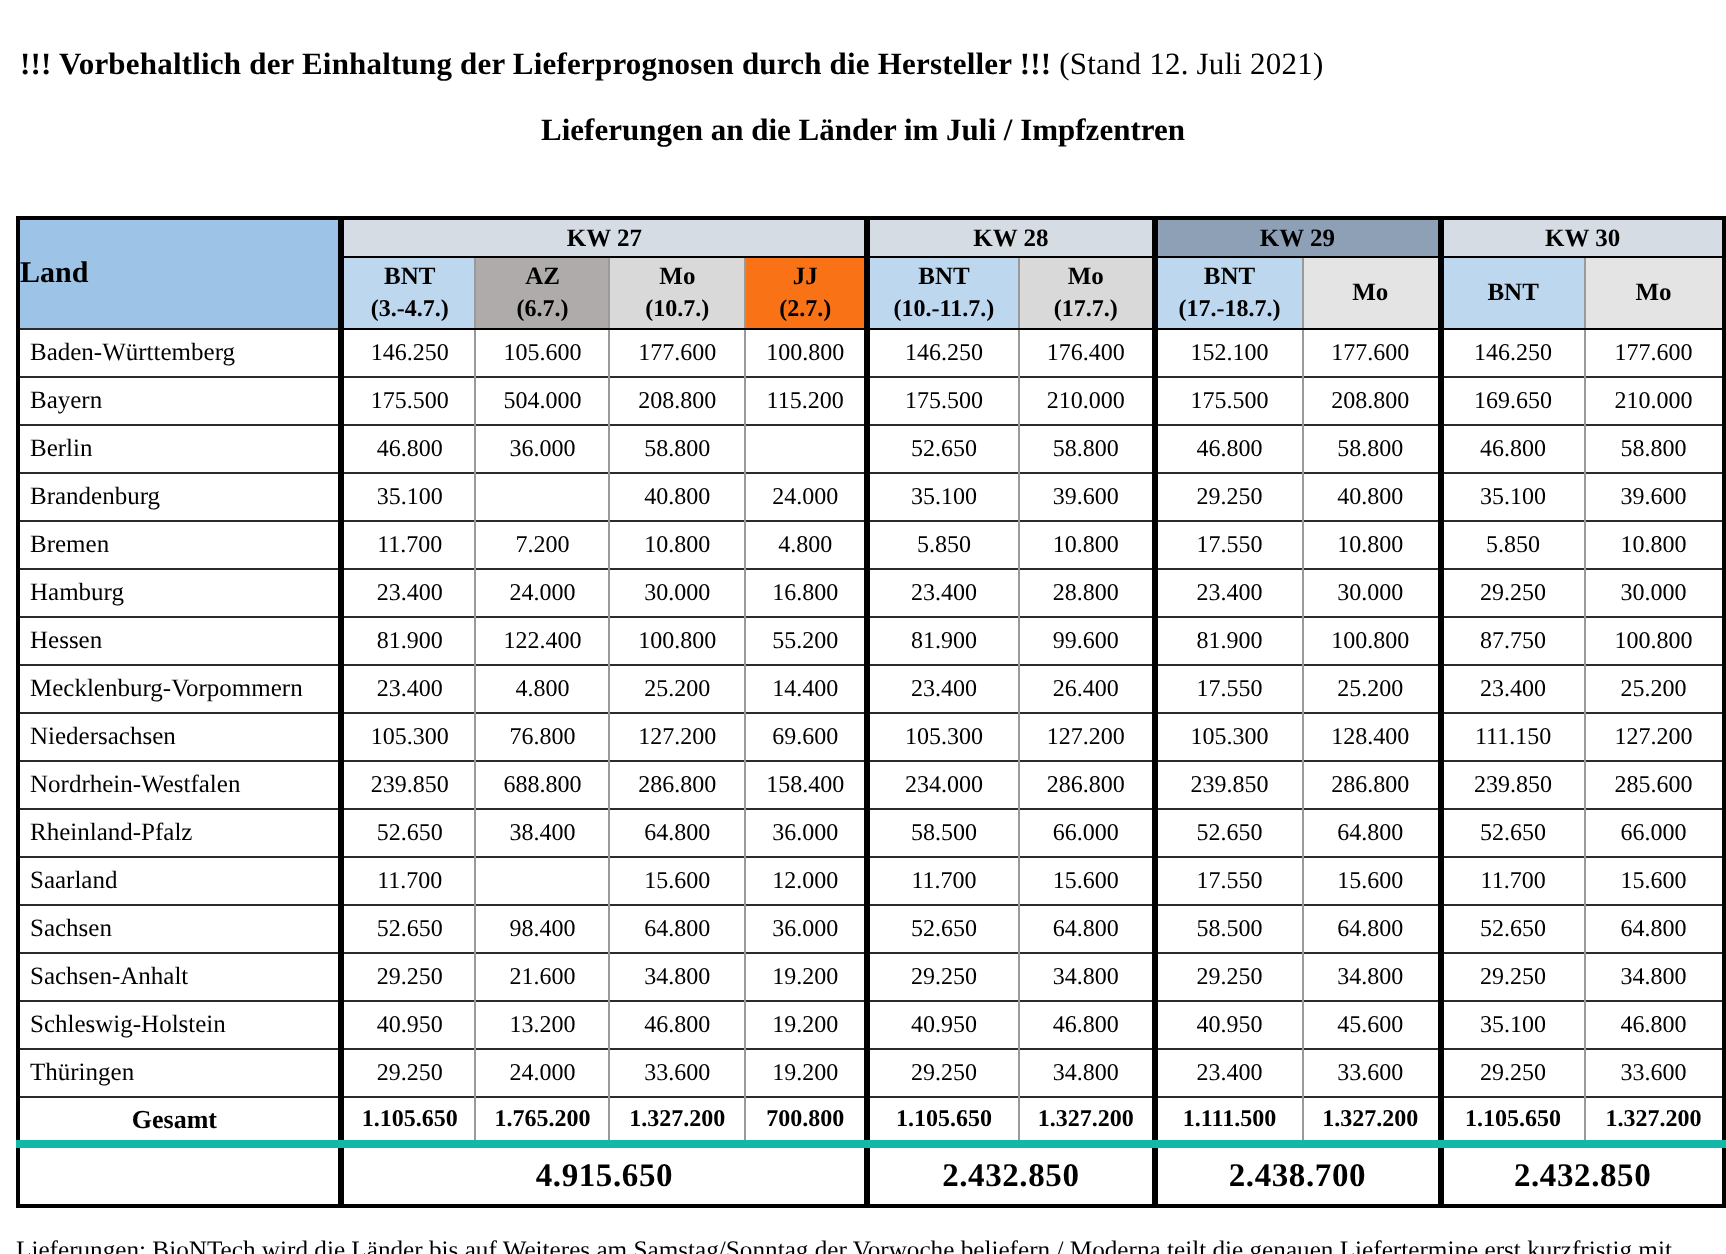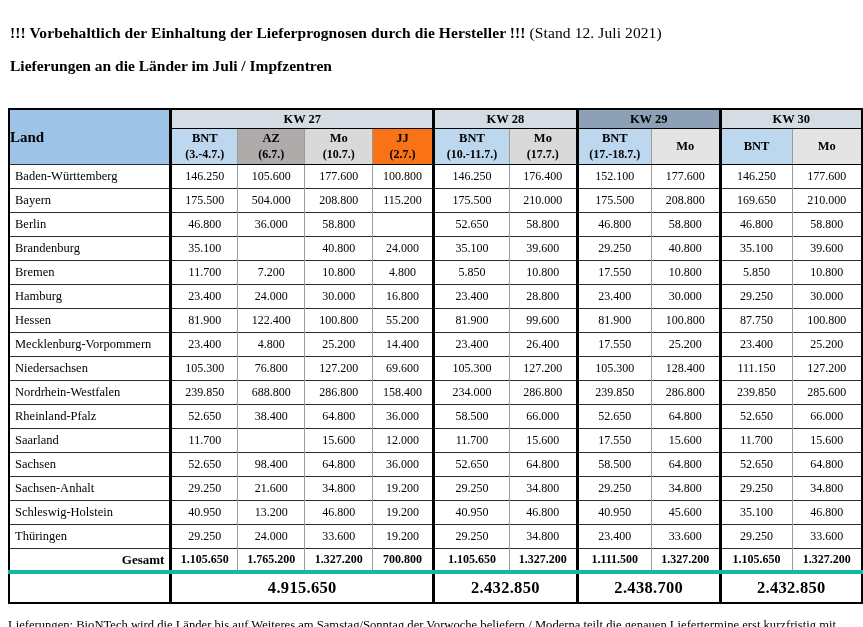--- a/index.html
+++ b/index.html
@@ -7,21 +7,21 @@
     width:863px;height:627px;background:#ffffff;color:#000000;
     font-family:"Liberation Serif","DejaVu Serif",serif;
     overflow:hidden;
   }
   .title{
     text-align:left;margin:24px 10px 0 10px;
     font-size:15.5px;font-weight:bold;letter-spacing:0.1px;
   }
   .title .suffix{font-weight:normal;}
   .subtitle{
-    text-align:left;margin:15px 10px 0 10px;
+    text-align:center;margin:15px 10px 0 10px;
     font-size:15.5px;font-weight:bold;
   }
   table{
     border-collapse:collapse;table-layout:fixed;
     margin:33px 0 0 8px;
     border:2px solid #000000;
   }
   th,td{
     padding:0;overflow:hidden;white-space:nowrap;vertical-align:middle;
   }
@@ -43,21 +43,21 @@
     height:23px;font-size:12px;border-top:1px solid #2b2b2b;
   }
   td.land{
     font-size:12.5px;text-align:left;padding-left:5px;
   }
   td.val{
     text-align:center;border-left:1px solid #9a9a9a;
   }
   tr.gesamt td{font-weight:bold;height:21px;}
   td.gesamt-label{
-    text-align:right;padding-right:5px;font-size:13px;font-weight:bold;margin-left:44px;
+    text-align:center;padding-right:5px;font-size:13px;font-weight:bold;margin-left:44px;
   }
   tr.totals td{height:28px;border-top:4px solid #14b8a6;}
   td.total{
     font-weight:bold;font-size:16.5px;text-align:center;letter-spacing:0.3px;
   }
   .footer{
     margin:14px 4px 0 8px;font-size:12.6px;color:#000000;
   }
 </style>
 </head>

